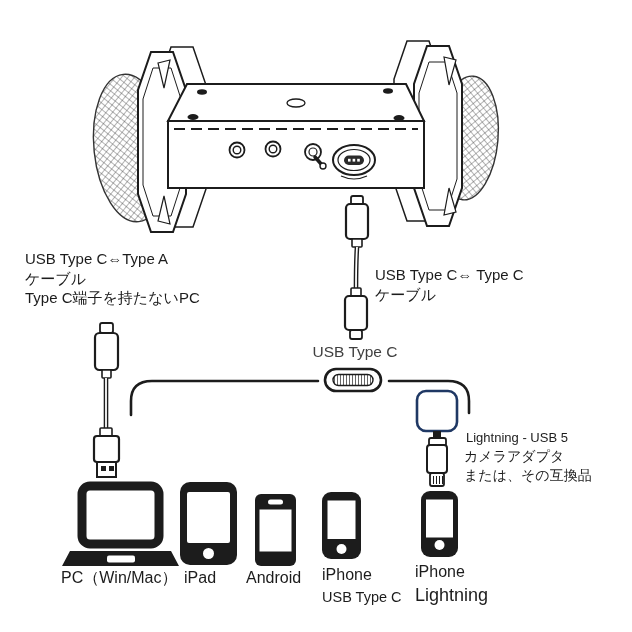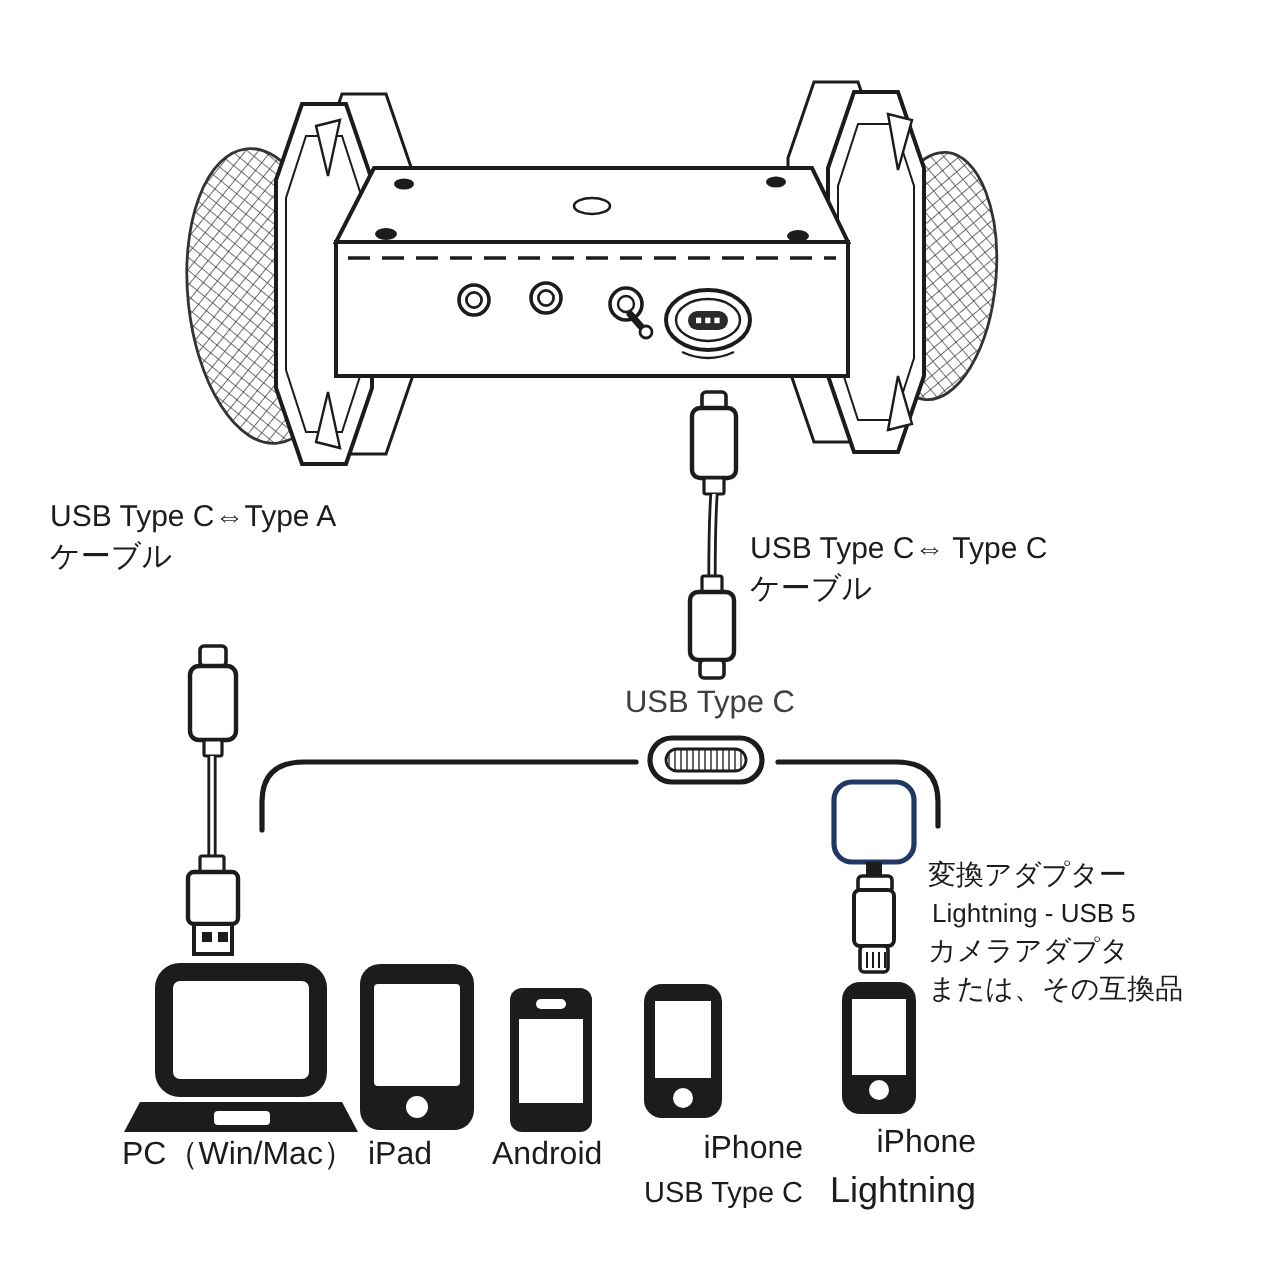--- a/index.html
+++ b/index.html
@@ -16,21 +16,21 @@
     color:var(--ink);
   }
   .canvas svg{position:absolute;left:0;top:0;}
   .note{position:absolute;font-size:15px;line-height:19.5px;color:var(--ink);white-space:nowrap;}
   .note-usb-a{left:25px;top:249px;}
   .note-usb-c{left:375px;top:265px;}
   .port-label{position:absolute;left:290px;top:343px;width:130px;text-align:center;
     font-size:15.5px;color:var(--muted-label);}
   .note-adapter{left:464px;top:428px;font-size:14px;line-height:19px;}
   .note-adapter .latin{font-size:13px;padding-left:2px;}
-  .dev-label{position:absolute;font-size:16px;line-height:20px;color:var(--ink);white-space:nowrap;text-align:right;}
+  .dev-label{position:absolute;font-size:16px;line-height:20px;color:var(--ink);white-space:nowrap;}
   .lbl-pc{left:61px;top:568px;}
   .lbl-ipad{left:184px;top:568px;}
   .lbl-android{left:246px;top:568px;}
   .lbl-iphone1{left:322px;top:565px;}
   .lbl-iphone2{left:415px;top:562px;}
   .sub{display:block;font-size:14.5px;margin-top:2px;}
   .sub-lg{display:block;font-size:18px;margin-top:3px;}
   
   .s  {stroke:var(--ink);fill:none;}
   .sw {stroke:var(--ink);fill:#ffffff;}
@@ -176,31 +176,31 @@
     <g>
       <rect class="fk" x="421" y="491" width="37" height="66" rx="9"></rect>
       <rect class="wt" x="426" y="499.5" width="27" height="38"></rect>
       <circle class="wt" cx="439.5" cy="545" r="5"></circle>
     </g>
   </svg>
 
   <div class="note note-usb-a">
     <div>USB Type C⇔Type A</div>
     <div>ケーブル</div>
+    <div>Type C端子を持たないPC</div>
   </div>
 
   <div class="note note-usb-c">
     <div>USB Type C⇔ Type C</div>
     <div>ケーブル</div>
   </div>
 
   <div class="port-label">USB Type C</div>
 
   <div class="note note-adapter">
-    <div>変換アダプター</div>
     <div class="latin">Lightning - USB 5</div>
     <div>カメラアダプタ</div>
     <div>または、その互換品</div>
   </div>
 
   <div class="dev-label lbl-pc">PC（Win/Mac）</div>
   <div class="dev-label lbl-ipad">iPad</div>
   <div class="dev-label lbl-android">Android</div>
   <div class="dev-label lbl-iphone1">
     <span>iPhone</span>

